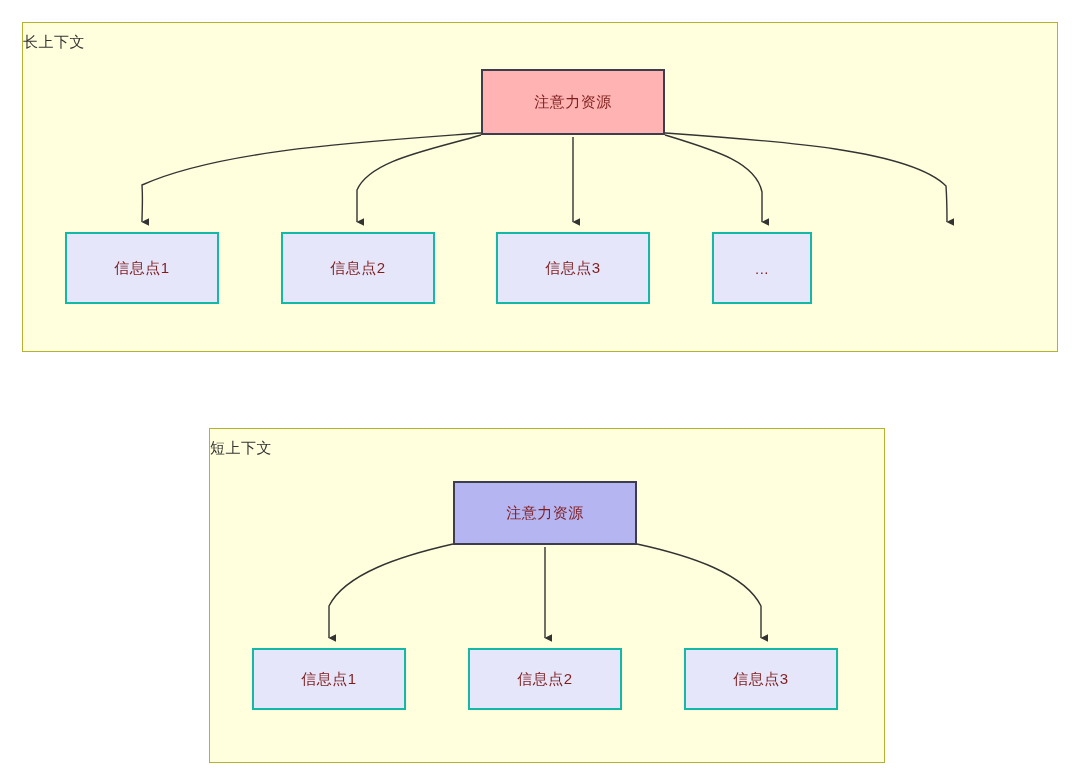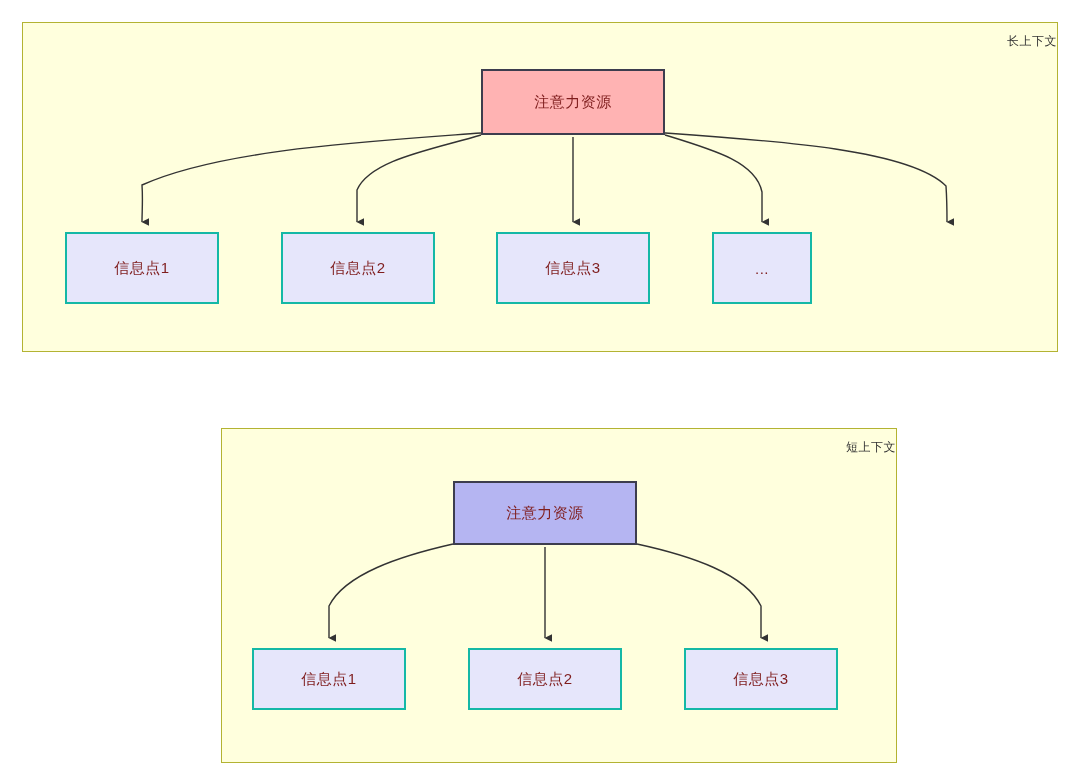--- a/index.html
+++ b/index.html
@@ -32,31 +32,31 @@
     border: 1px solid #b3b332;
     box-sizing: border-box;
   }
   #group-long {
     left: 22px;
     top: 22px;
     width: 1036px;
     height: 330px;
   }
   #group-short {
-    left: 221px;
+    left: 209px;
     top: 428px;
     width: 676px;
     height: 335px;
   }
   .group-title {
     position: absolute;
     width: 100%;
-    text-align: right;
+    text-align: left;
     top: 10px;
-    font-size: 12px;
+    font-size: 15px;
     color: #333333;
     letter-spacing: 0.5px;
   }
   .node {
     position: absolute;
     box-sizing: border-box;
     display: flex;
     align-items: center;
     justify-content: center;
     font-size: 15px;

